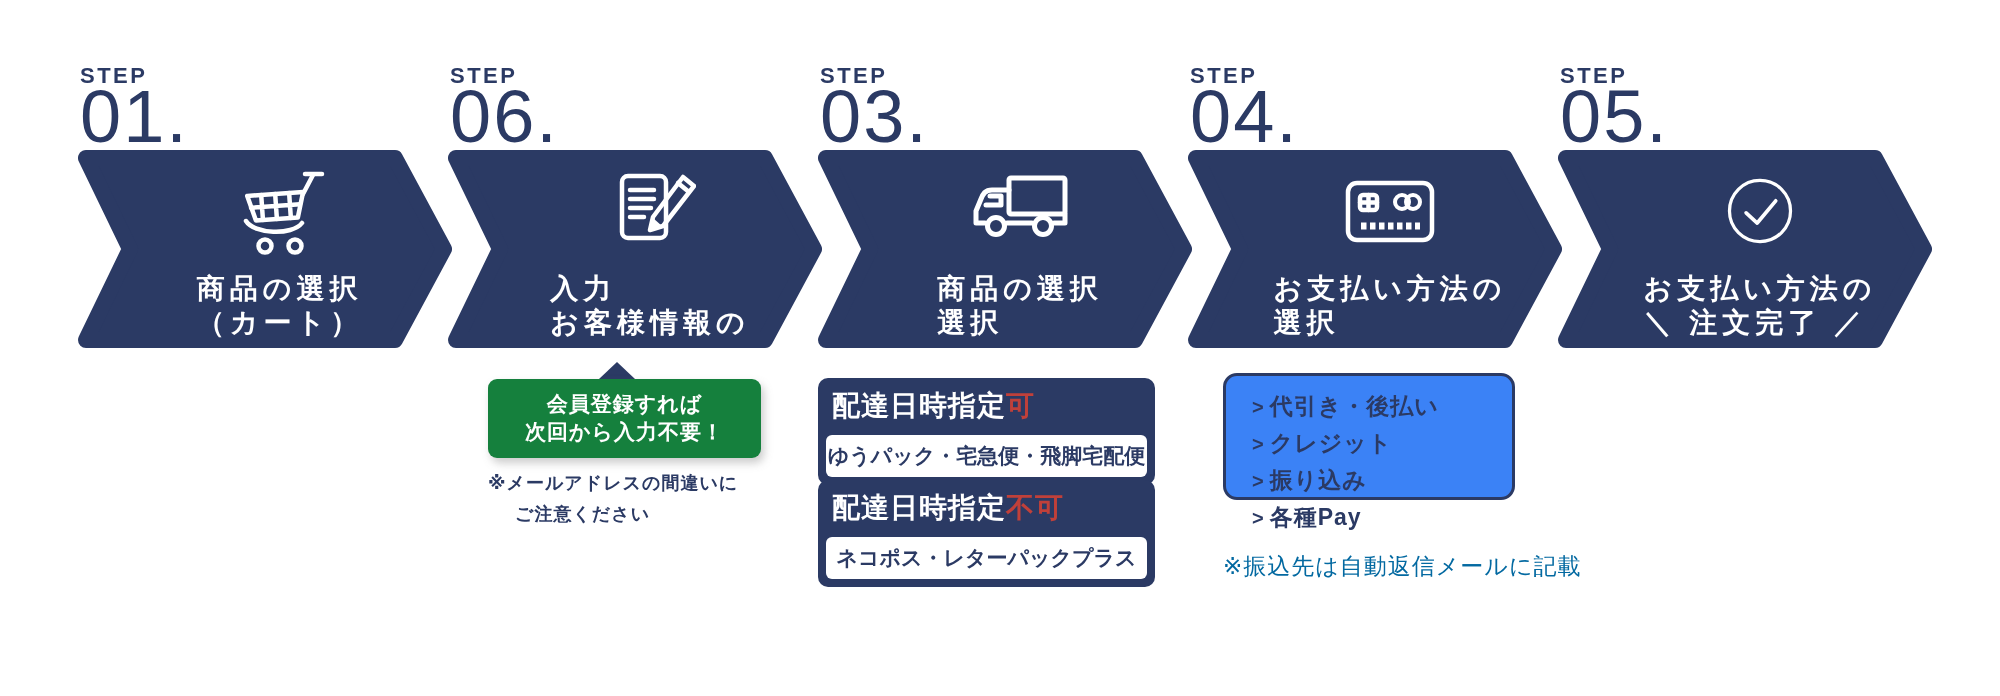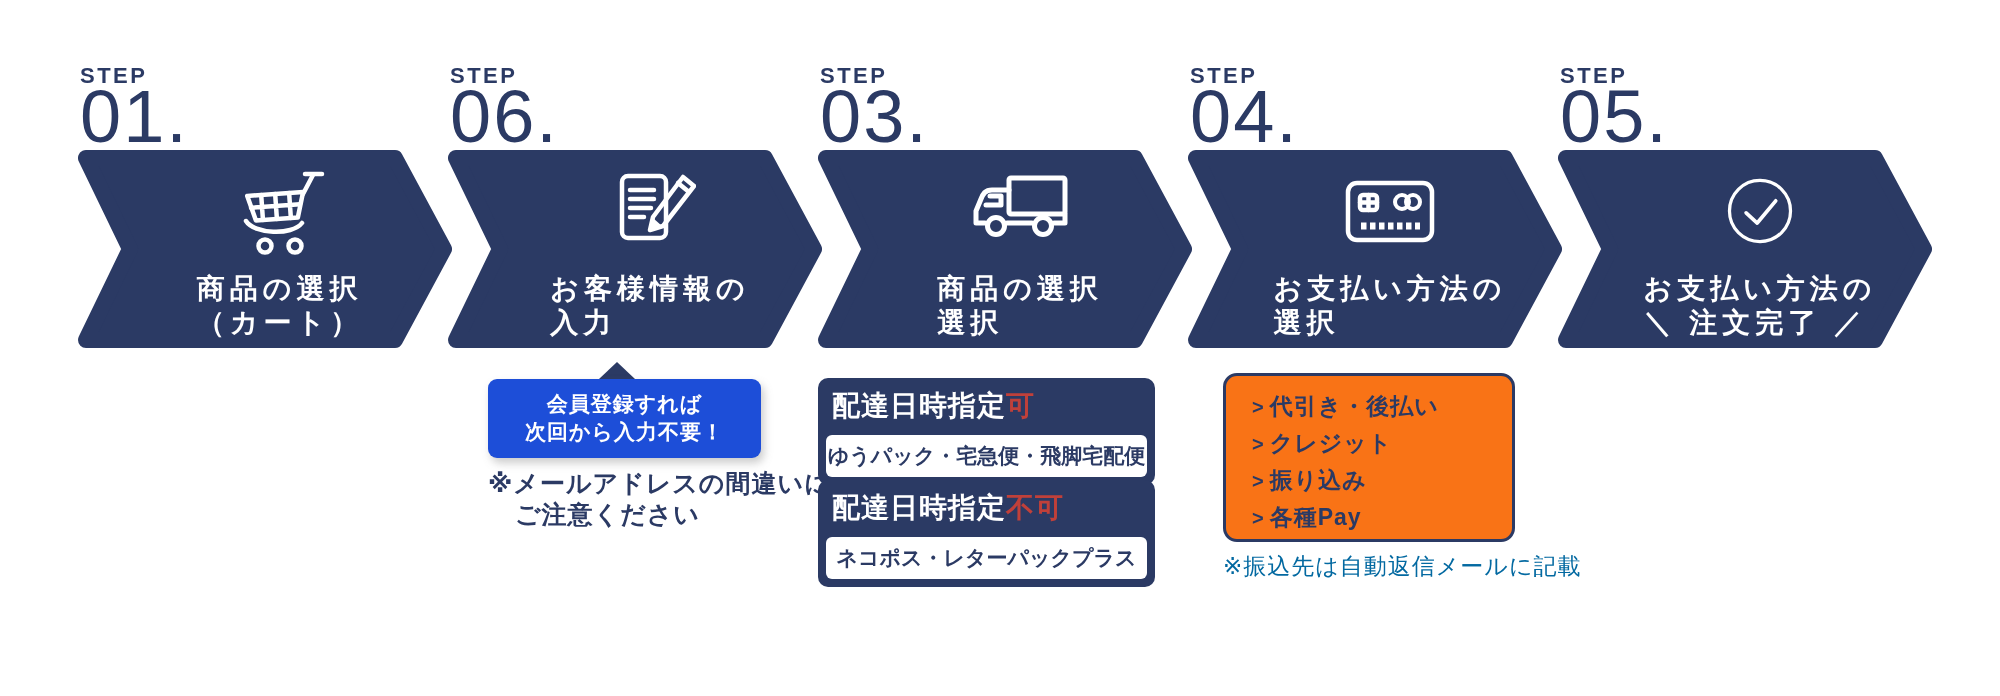--- a/index.html
+++ b/index.html
@@ -14,38 +14,38 @@
                 flex-direction:column;align-items:center;padding-top:16px;box-sizing:border-box;}
   .icon-slot{height:90px;display:flex;align-items:center;justify-content:center;}
   .step-text{margin-top:16px;text-align:left;color:#fff;font-size:28px;font-weight:600;
              letter-spacing:5px;line-height:34px;white-space:nowrap;}
   svg.lineicon{stroke:#fff;fill:none;stroke-linecap:round;stroke-linejoin:round;}
 
   
   .bubble{position:absolute;left:488px;top:362px;width:273px;}
   .bubble .tri{width:0;height:0;margin-left:111px;border-left:18px solid transparent;
                border-right:18px solid transparent;border-bottom:17px solid #2b3a64;}
-  .bubble .box{background:#1d4ed8;border-radius:9px;padding:11px 6px 12px;text-align:center;
+  .bubble .box{background:#15803d;border-radius:9px;padding:11px 6px 12px;text-align:center;
                color:#fff;font-size:21px;font-weight:600;line-height:28px;letter-spacing:1px;
                box-shadow:3px 5px 8px rgba(110,110,110,.35);}
-  .caution{position:absolute;left:488px;top:468px;color:#2b3a64;font-size:25px;font-weight:700;
+  .caution{position:absolute;left:488px;top:468px;color:#2b3a64;font-size:18px;font-weight:700;
            line-height:31px;letter-spacing:1px;}
   .caution .l2{padding-left:27px;}
 
   
   .shipbox{position:absolute;left:818px;width:337px;background:#2b3a64;border-radius:10px;
            box-sizing:border-box;}
   .shipbox .hdr{padding:9px 0 6px 14px;font-size:28px;font-weight:700;letter-spacing:1px;
                 color:#fff;white-space:nowrap;}
   .shipbox .hdr .red{color:#c0403a;}
   .shipbox .inner{margin:4px 8px 8px;background:#fff;border-radius:6px;height:42px;
                   display:flex;align-items:center;justify-content:center;color:#2b3a64;
                   font-size:21px;font-weight:700;white-space:nowrap;}
   
-  .paybox{position:absolute;left:1223px;top:373px;width:292px;height:169px;background:#f97316;
+  .paybox{position:absolute;left:1223px;top:373px;width:292px;height:127px;background:#3b82f6;
           border:3px solid #2b3a64;border-radius:14px;box-sizing:border-box;
           padding:12px 0 0 26px;}
   .paybox .row{color:#2b3a64;font-size:23px;font-weight:700;line-height:36px;
                letter-spacing:1px;white-space:nowrap;}
   .paybox .pre{font-size:20px;margin-right:5px;}
   .paynote{position:absolute;left:1223px;top:551px;color:#0369a1;font-size:23px;
            font-weight:400;letter-spacing:1px;white-space:nowrap;}
 </style>
 </head>
 <body>
@@ -93,22 +93,22 @@
       <div class="icon-slot">
         <svg class="lineicon" width="92" height="90" viewBox="0 0 92 90" stroke-width="4.5">
           <rect x="18" y="10" width="44" height="62" rx="6"></rect>
           <path d="M26 24 H50 M26 33 H50 M26 42 H47 M26 51 H40"></path>
           <path d="M79 11 L90 20 L59 60 L46 64 L49 51 Z"></path>
           <path d="M74 17 L85 26"></path>
           <path d="M49 52 L58 60 L46 64 Z" fill="#fff" stroke="none"></path>
         </svg>
       </div>
       <div class="step-text">
+        <div>入力</div>
         <div>お客様情報の</div>
-        <div>入力</div>
       </div>
     </div>
   </div>
 
   <div class="step" style="left:818px">
     <svg class="chev" width="374" height="198" viewBox="0 0 374 198">
       <path d="M8 8 H317 L366 99 L317 190 H8 L52 99 Z" fill="#2b3a64" stroke="#2b3a64" stroke-width="16" stroke-linejoin="round"></path>
     </svg>
     <div class="step-head">
       <div class="small">STEP</div>

